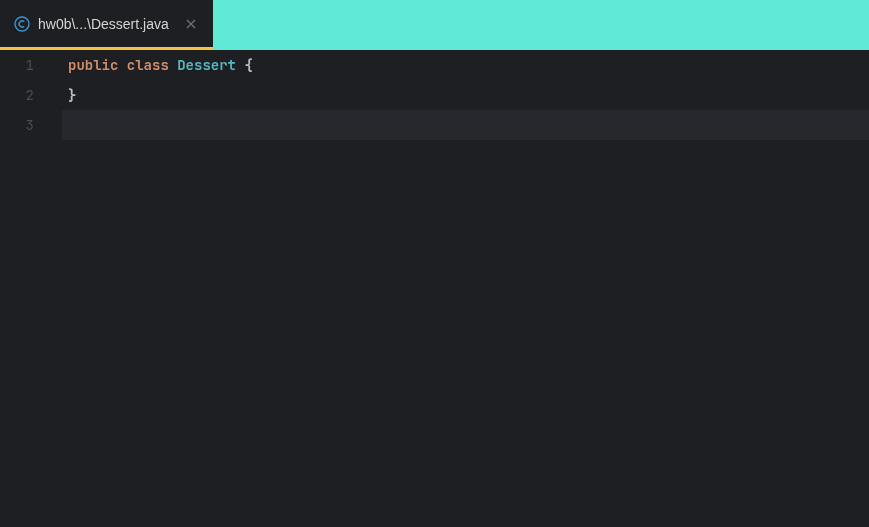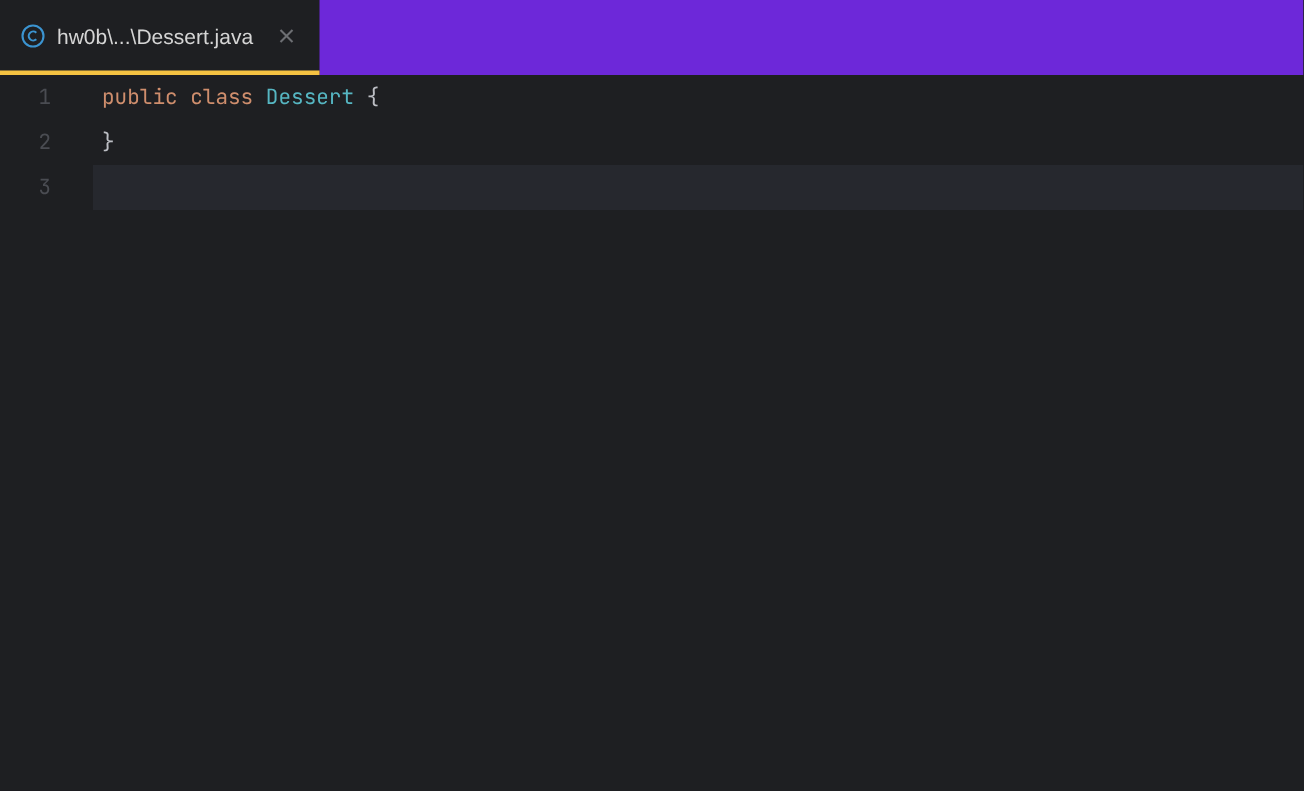--- a/index.html
+++ b/index.html
@@ -9,21 +9,21 @@
     }
     body {
       width: 869px;
       height: 527px;
       background: #1e1f22;
       font-family: 'Segoe UI', -apple-system, sans-serif;
       overflow: hidden;
     }
     .tab-bar {
       display: flex;
-      background: #6d28d9;
+      background: #5eead4;
       height: 50px;
     }
     .tab {
       display: flex;
       align-items: center;
       gap: 8px;
       padding: 0 14px;
       background: #1e1f22;
       border-bottom: 3px solid #f5c242;
       cursor: pointer;
@@ -73,20 +73,21 @@
     }
     .code {
       flex: 1;
       color: #bcbec4;
       position: relative;
     }
     .code-line {
       height: 30px;
       padding-left: 6px;
       white-space: pre;
+      font-weight: bold;
     }
     .code-line.current {
       background: #26282e;
     }
     .kw {
       color: #cf8e6d;
     }
     .cls {
       color: #56b6c2;
     }

